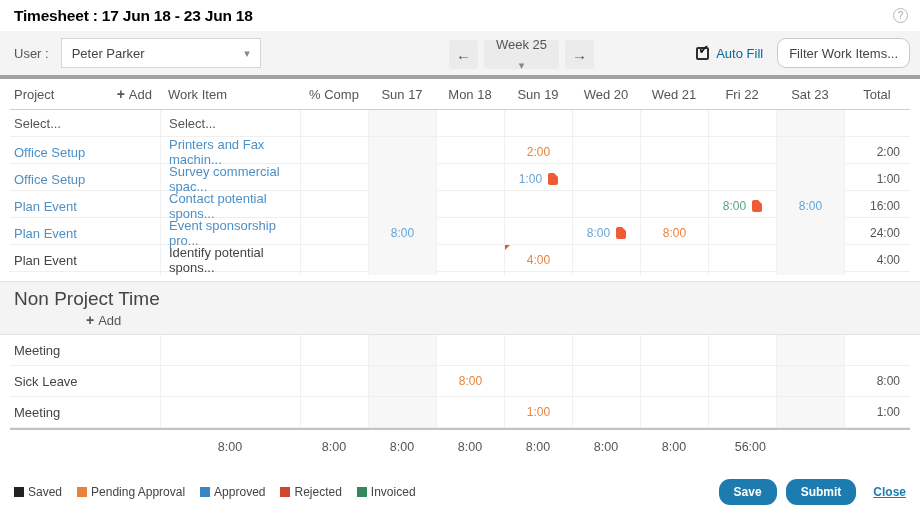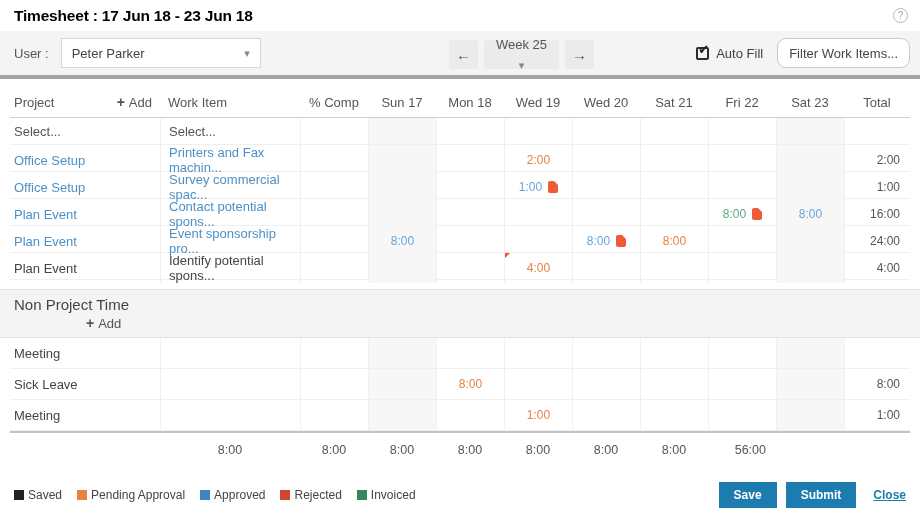--- a/index.html
+++ b/index.html
@@ -20,30 +20,30 @@
   .user-select { width:200px; height:30px; background:#fff; border:1px solid #d6d6d6; border-radius:0;
     display:flex; align-items:center; justify-content:space-between; padding:0 10px; cursor:pointer; }
   .user-select .val { font-size:13px; color:#444; }
   .caret { font-size:11px; color:#888; }
   .weeknav { position:absolute; left:449px; top:9px; display:flex; gap:6px; }
   .navbtn, .weekbtn { height:29px; background:#ebebeb; border:none; border-radius:3px; color:#555;
     font-family:inherit; font-size:13px; display:flex; align-items:center; justify-content:center; cursor:pointer; }
   .navbtn { width:29px; font-size:15px; }
   .weekbtn { padding:0 12px; gap:7px;flex-direction:column; }
   .toolbar-right { margin-left:auto; display:flex; align-items:center; gap:14px; }
-  .autofill { display:flex; align-items:center; font-size:13px; color:#404040; cursor:pointer; }
+  .autofill { display:flex; align-items:center; font-size:13px; color:#0369a1; cursor:pointer; }
   .cb { width:13px; height:13px; border:2px solid #2d2d2d; border-radius:2px; position:relative; margin-right:7px; }
   .cb::after { content:"\2714"; position:absolute; top:-7px; left:0px; font-size:13px; color:#1c1c1c; }
   .filterbtn { height:30px; background:#fff; border:1px solid #c9c9c9; border-radius:9px; padding:0 11px;
     font-family:inherit; font-size:13px; color:#444; cursor:pointer; }
 
   
   .tbl { margin:0 10px; }
   .grid-row { display:grid; grid-template-columns:150px 140px 68px repeat(7,68px) minmax(0,1fr); align-items:stretch; }
-  .hrow { margin-top:8px; height:31px; border-bottom:1px solid #cfcfcf; font-size:13px; color:#555; }
+  .hrow { height:31px; border-bottom:1px solid #cfcfcf; font-size:13px; color:#555; }
   .hcell { display:flex; align-items:center; }
   .h-project { padding-left:4px; justify-content:space-between; padding-right:8px; }
   .h-add { display:flex; align-items:center; gap:4px; color:#555; cursor:pointer; }
   .plus { font-weight:bold; font-size:14px; color:#555; }
   .h-item { padding-left:8px; }
   .h-center { justify-content:center; }
 
   .brow { height:27px; border-bottom:1px solid #efefef; }
   .cell { display:flex; align-items:center; font-size:13px; }
   .c-proj { padding-left:4px; }
@@ -59,39 +59,39 @@
   .v-invoiced { color:#58a87e; }
   .doc-icon { width:10px; height:12px; background:#ee5b35; border-radius:2px; margin-left:6px; position:relative; }
   .doc-icon::before { content:""; position:absolute; top:0; right:0; width:0; height:0;
     border-top:4px solid #fff; border-left:4px solid transparent; }
   .note-flag { position:absolute; top:0; left:0; width:0; height:0;
     border-top:5px solid #e8543c; border-right:5px solid transparent; }
 
   
   .np-band { margin-top:9px; background:#f4f4f4; border-top:1px solid #e3e3e3; border-bottom:1px solid #e3e3e3;
     padding:6px 0 5px 14px; }
-  .np-title { font-size:15px; color:#444; }
+  .np-title { font-size:19px; color:#444; }
   .np-add { margin-left:72px; margin-top:2px; display:inline-flex; align-items:center; gap:4px;
     font-size:13px; color:#555; cursor:pointer; }
   .nprow { height:31px; border-bottom:1px solid #efefef; }
   .tbl-end { border-top:2px solid #bdc4ca; margin:0 10px; }
 
   
   .trow { height:33px; font-size:12.5px; color:#555; }
   .t-label { grid-column:1 / span 2; display:flex; align-items:center; justify-content:flex-end; padding-right:2px; }
   .t-day { display:flex; align-items:center; justify-content:center; }
   .t-grand { display:flex; align-items:center; justify-content:flex-end; padding-right:10px; }
 
   
   .footer { display:flex; align-items:center; margin:16px 10px 0 14px; }
   .legend { display:flex; align-items:center; gap:15px; }
   .legend-item { display:flex; align-items:center; gap:4px; font-size:12px; color:#444; }
   .swatch { width:10px; height:10px; display:inline-block; }
   .footer-actions { margin-left:auto; display:flex; align-items:center; gap:9px; }
-  .btn-primary { height:26px; padding:0 15px; background:#1c7cb0; color:#fff; border:none; border-radius:0;
+  .btn-primary { height:26px; padding:0 15px; background:#1c7cb0; color:#fff; border:none; border-radius:11px;
     font-family:inherit; font-size:12px; font-weight:bold; cursor:pointer; }
   .close-link { margin-left:8px; margin-right:4px; font-size:12px; font-weight:bold; color:#1c7cb0;
     text-decoration:underline; cursor:pointer; }
 </style>
 </head>
 <body>
 
 <div class="page">
 
   <div class="titlebar">
@@ -132,23 +132,23 @@
         <span>Project</span>
         <span class="h-add">
           <span class="plus">+</span>
           <span>Add</span>
         </span>
       </div>
       <div class="hcell h-item">Work Item</div>
       <div class="hcell h-center">% Comp</div>
       <div class="hcell h-center">Sun 17</div>
       <div class="hcell h-center">Mon 18</div>
-      <div class="hcell h-center">Wed 19</div>
+      <div class="hcell h-center">Sun 19</div>
       <div class="hcell h-center">Wed 20</div>
-      <div class="hcell h-center">Sat 21</div>
+      <div class="hcell h-center">Wed 21</div>
       <div class="hcell h-center">Fri 22</div>
       <div class="hcell h-center">Sat 23</div>
       <div class="hcell h-center">Total</div>
     </div>
     <div id="project-rows">
         <div class="grid-row brow">
           <div class="cell c-proj placeholder">Select...</div>
           <div class="cell c-item placeholder">Select...</div>
           <div class="cell c-pct"></div>
           <div class="cell c-day weekend"></div>

